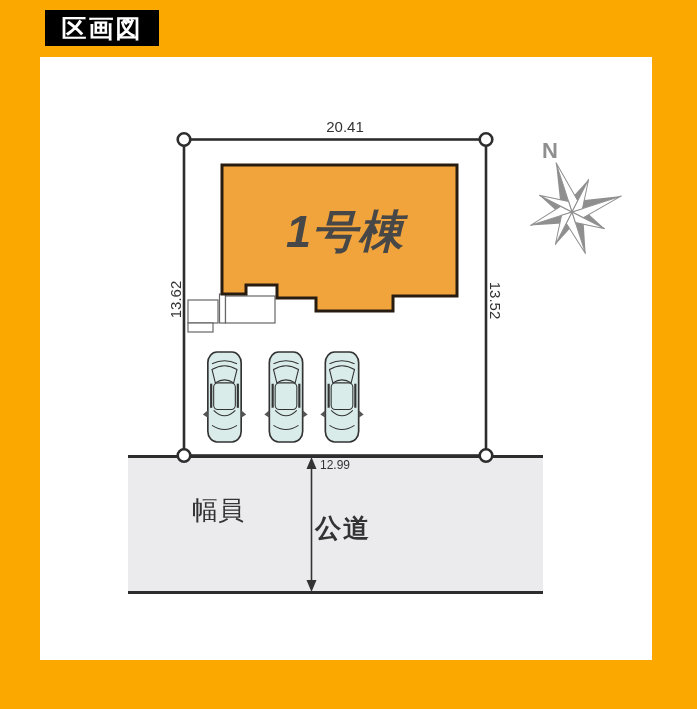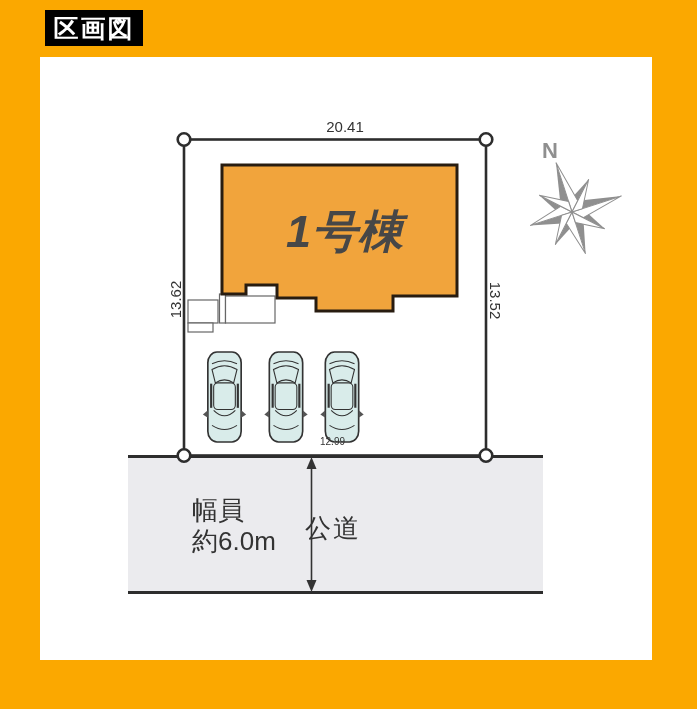--- a/index.html
+++ b/index.html
@@ -6,40 +6,40 @@
   body{font-family:"Liberation Sans","DejaVu Sans",sans-serif;}
   .frame{
     position:relative;width:697px;height:709px;
     background:var(--c-frame,#FBA800);overflow:hidden;
   }
   .panel{
     position:absolute;left:40px;top:57px;width:612px;height:603px;
     background:#ffffff;
   }
   .title-box{
-    position:absolute;left:45px;top:10px;width:98px;height:36px;
+    position:absolute;left:45px;top:10px;width:114px;height:36px;
     background:#000;color:#fff;display:flex;align-items:center;justify-content:center;
     font-size:25px;font-weight:bold;letter-spacing:2px;
   }
   .diagram-svg{position:absolute;left:0;top:0;}
   .lbl{position:absolute;color:var(--c-text,#333);white-space:nowrap;}
   .dim{font-size:15px;}
   .dim-top{left:310px;top:118px;width:70px;text-align:center;}
   .dim-left{left:145px;top:291px;width:60px;text-align:center;transform:rotate(-90deg);}
   .dim-right{left:465px;top:292px;width:60px;text-align:center;transform:rotate(90deg);}
-  .dim-bottom{left:320px;top:436px;font-size:10px;}
+  .dim-bottom{left:320px;top:458px;font-size:12px;}
   .building-label{
     left:245px;top:202px;width:200px;text-align:center;
     font-size:45px;font-weight:bold;color:#474747;letter-spacing:1px;font-style:italic;
   }
   .road-width-label{
     left:192px;top:495px;width:110px;text-align:left;
     font-size:26px;line-height:1.18;
   }
-  .road-name{left:305px;top:511px;font-size:26px;letter-spacing:2px;}
+  .road-name{left:315px;top:511px;font-size:26px;letter-spacing:2px;font-weight:bold;}
   .north-label{
     left:538px;top:138px;width:24px;text-align:center;
     font-size:22px;font-weight:bold;color:var(--c-compass,#8F8F8F);
   }
 </style>
 </head>
 <body>
 
 <div class="frame">
 
@@ -130,19 +130,18 @@
 
   <div class="lbl dim dim-top">20.41</div>
   <div class="lbl dim dim-left">13.62</div>
   <div class="lbl dim dim-right">13.52</div>
   <div class="lbl dim dim-bottom">12.99</div>
 
   <div class="lbl building-label">1号棟</div>
 
   <div class="lbl road-width-label">
     <span>幅員</span><br>
-    <span>約6.0m</span>
   </div>
   <div class="lbl road-name">公道</div>
 
   <div class="lbl north-label">N</div>
 
 </div>
 
 </body></html>

